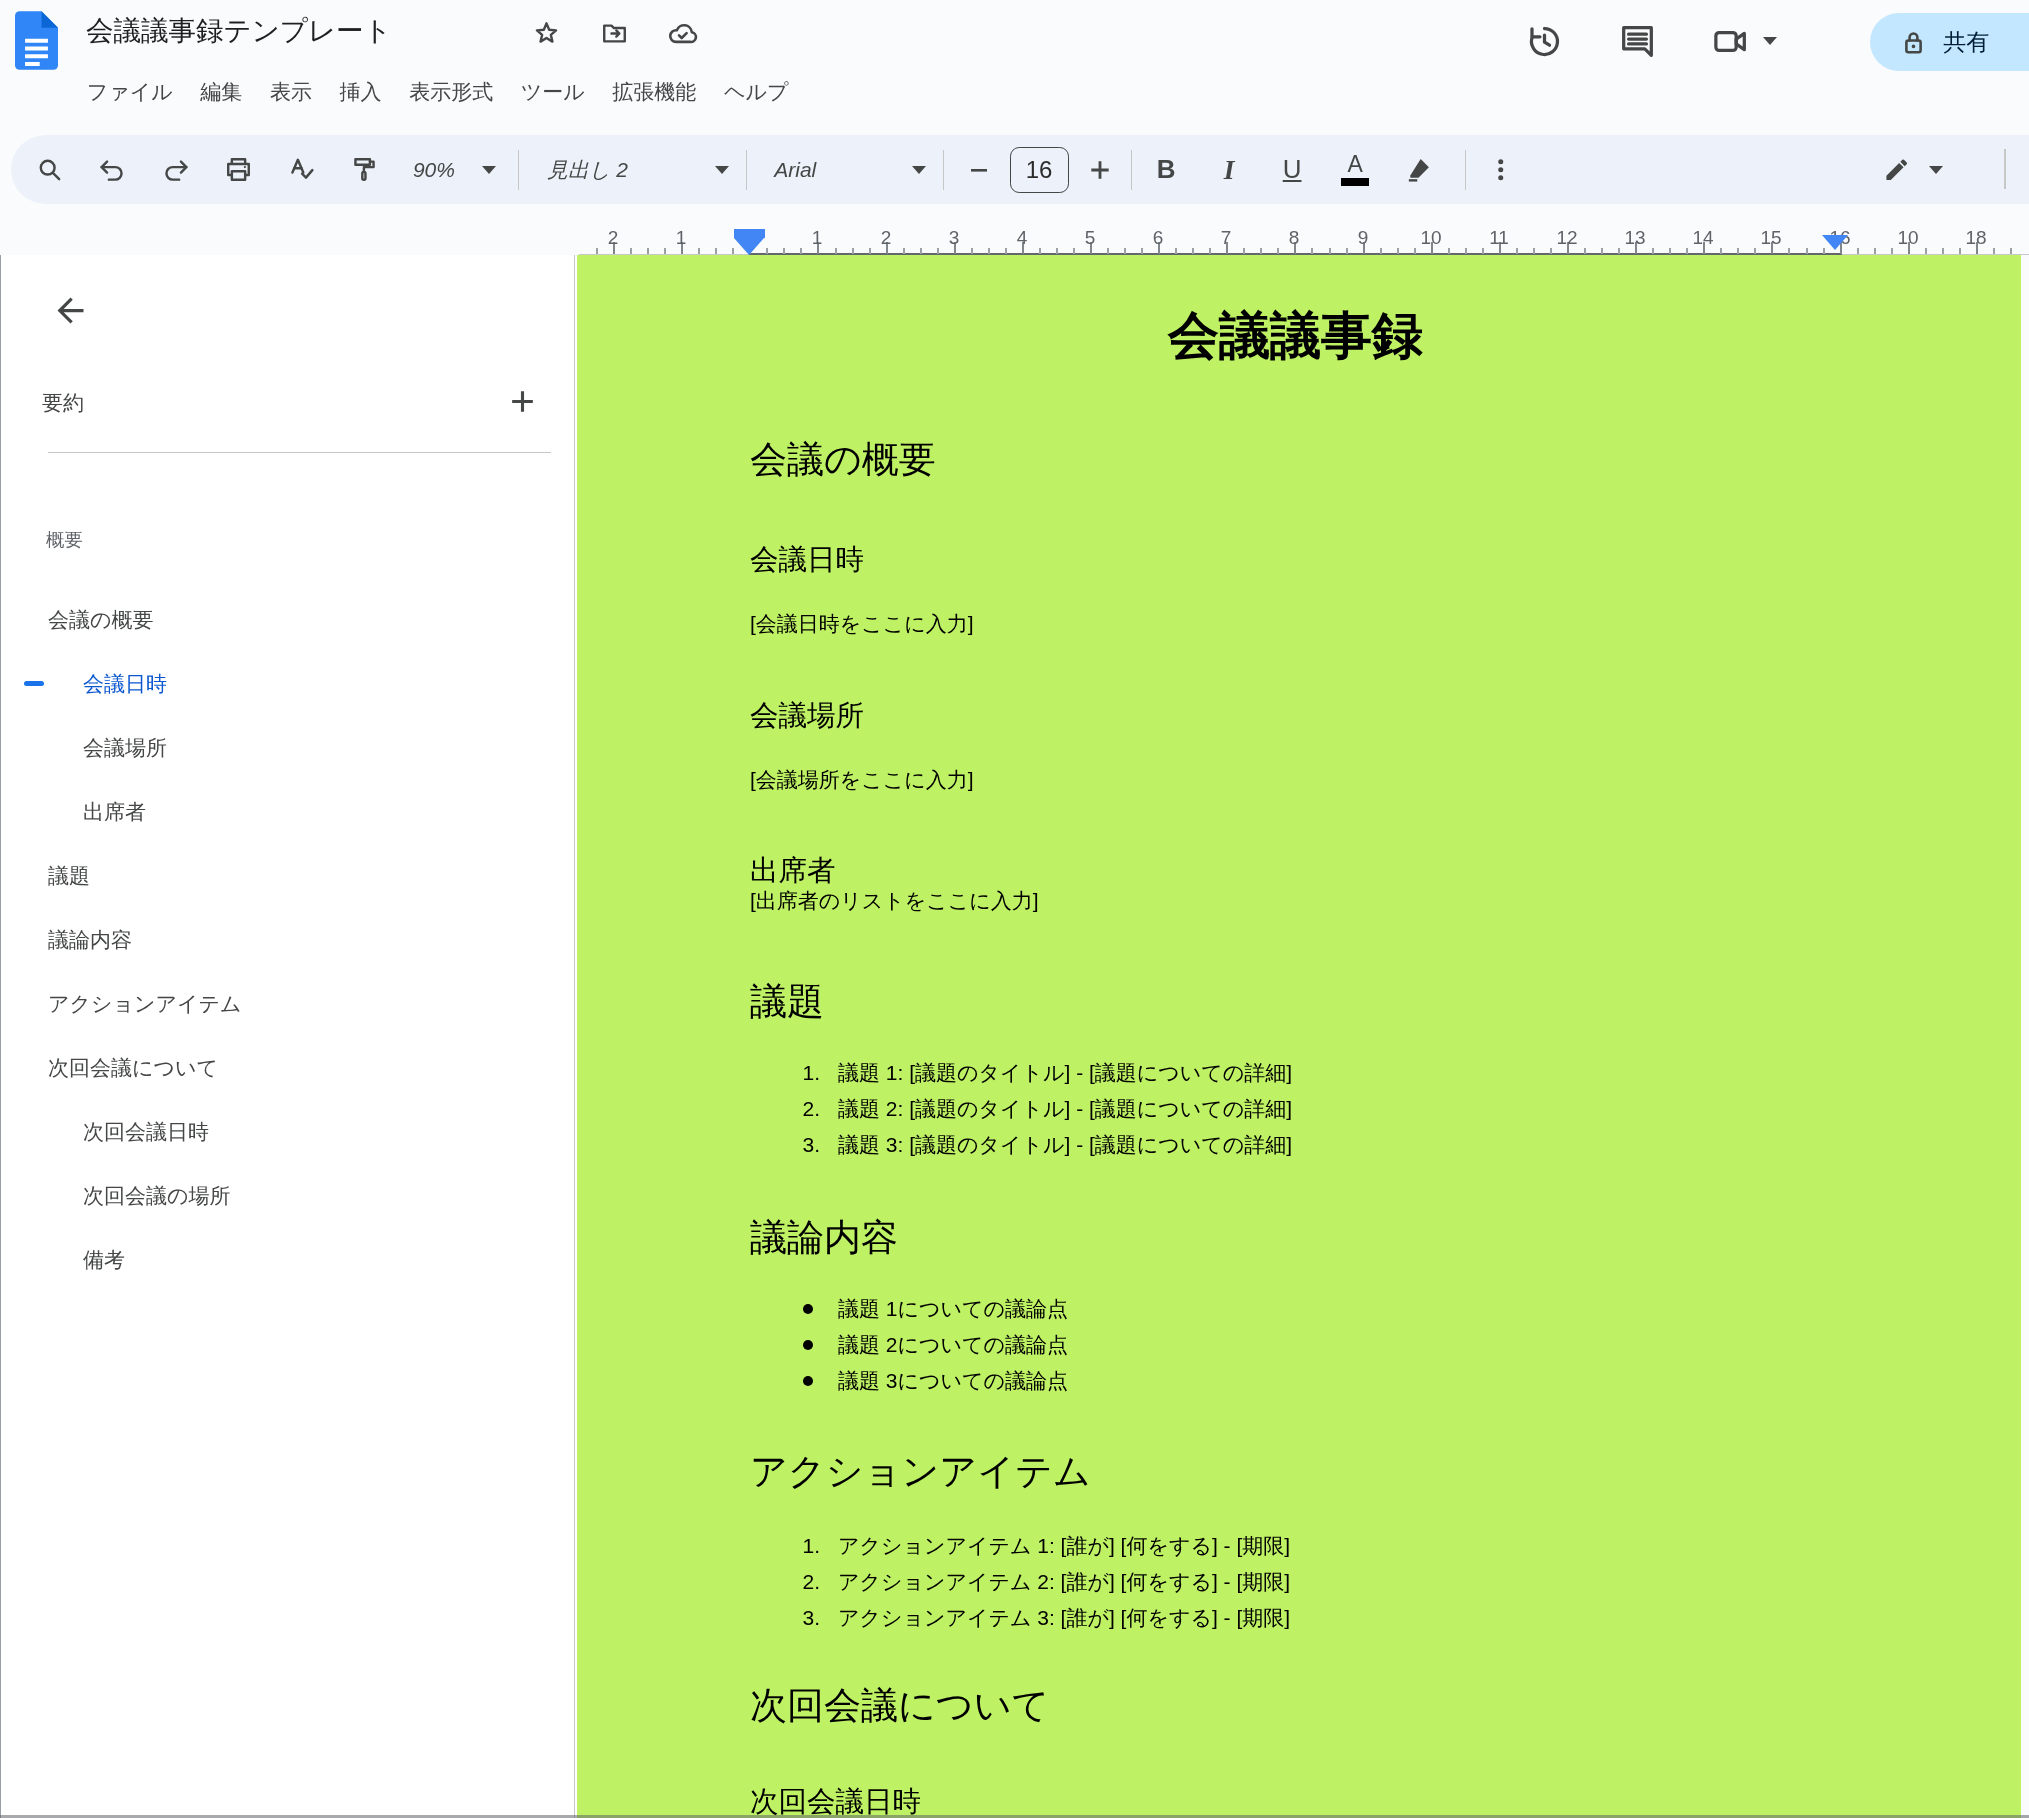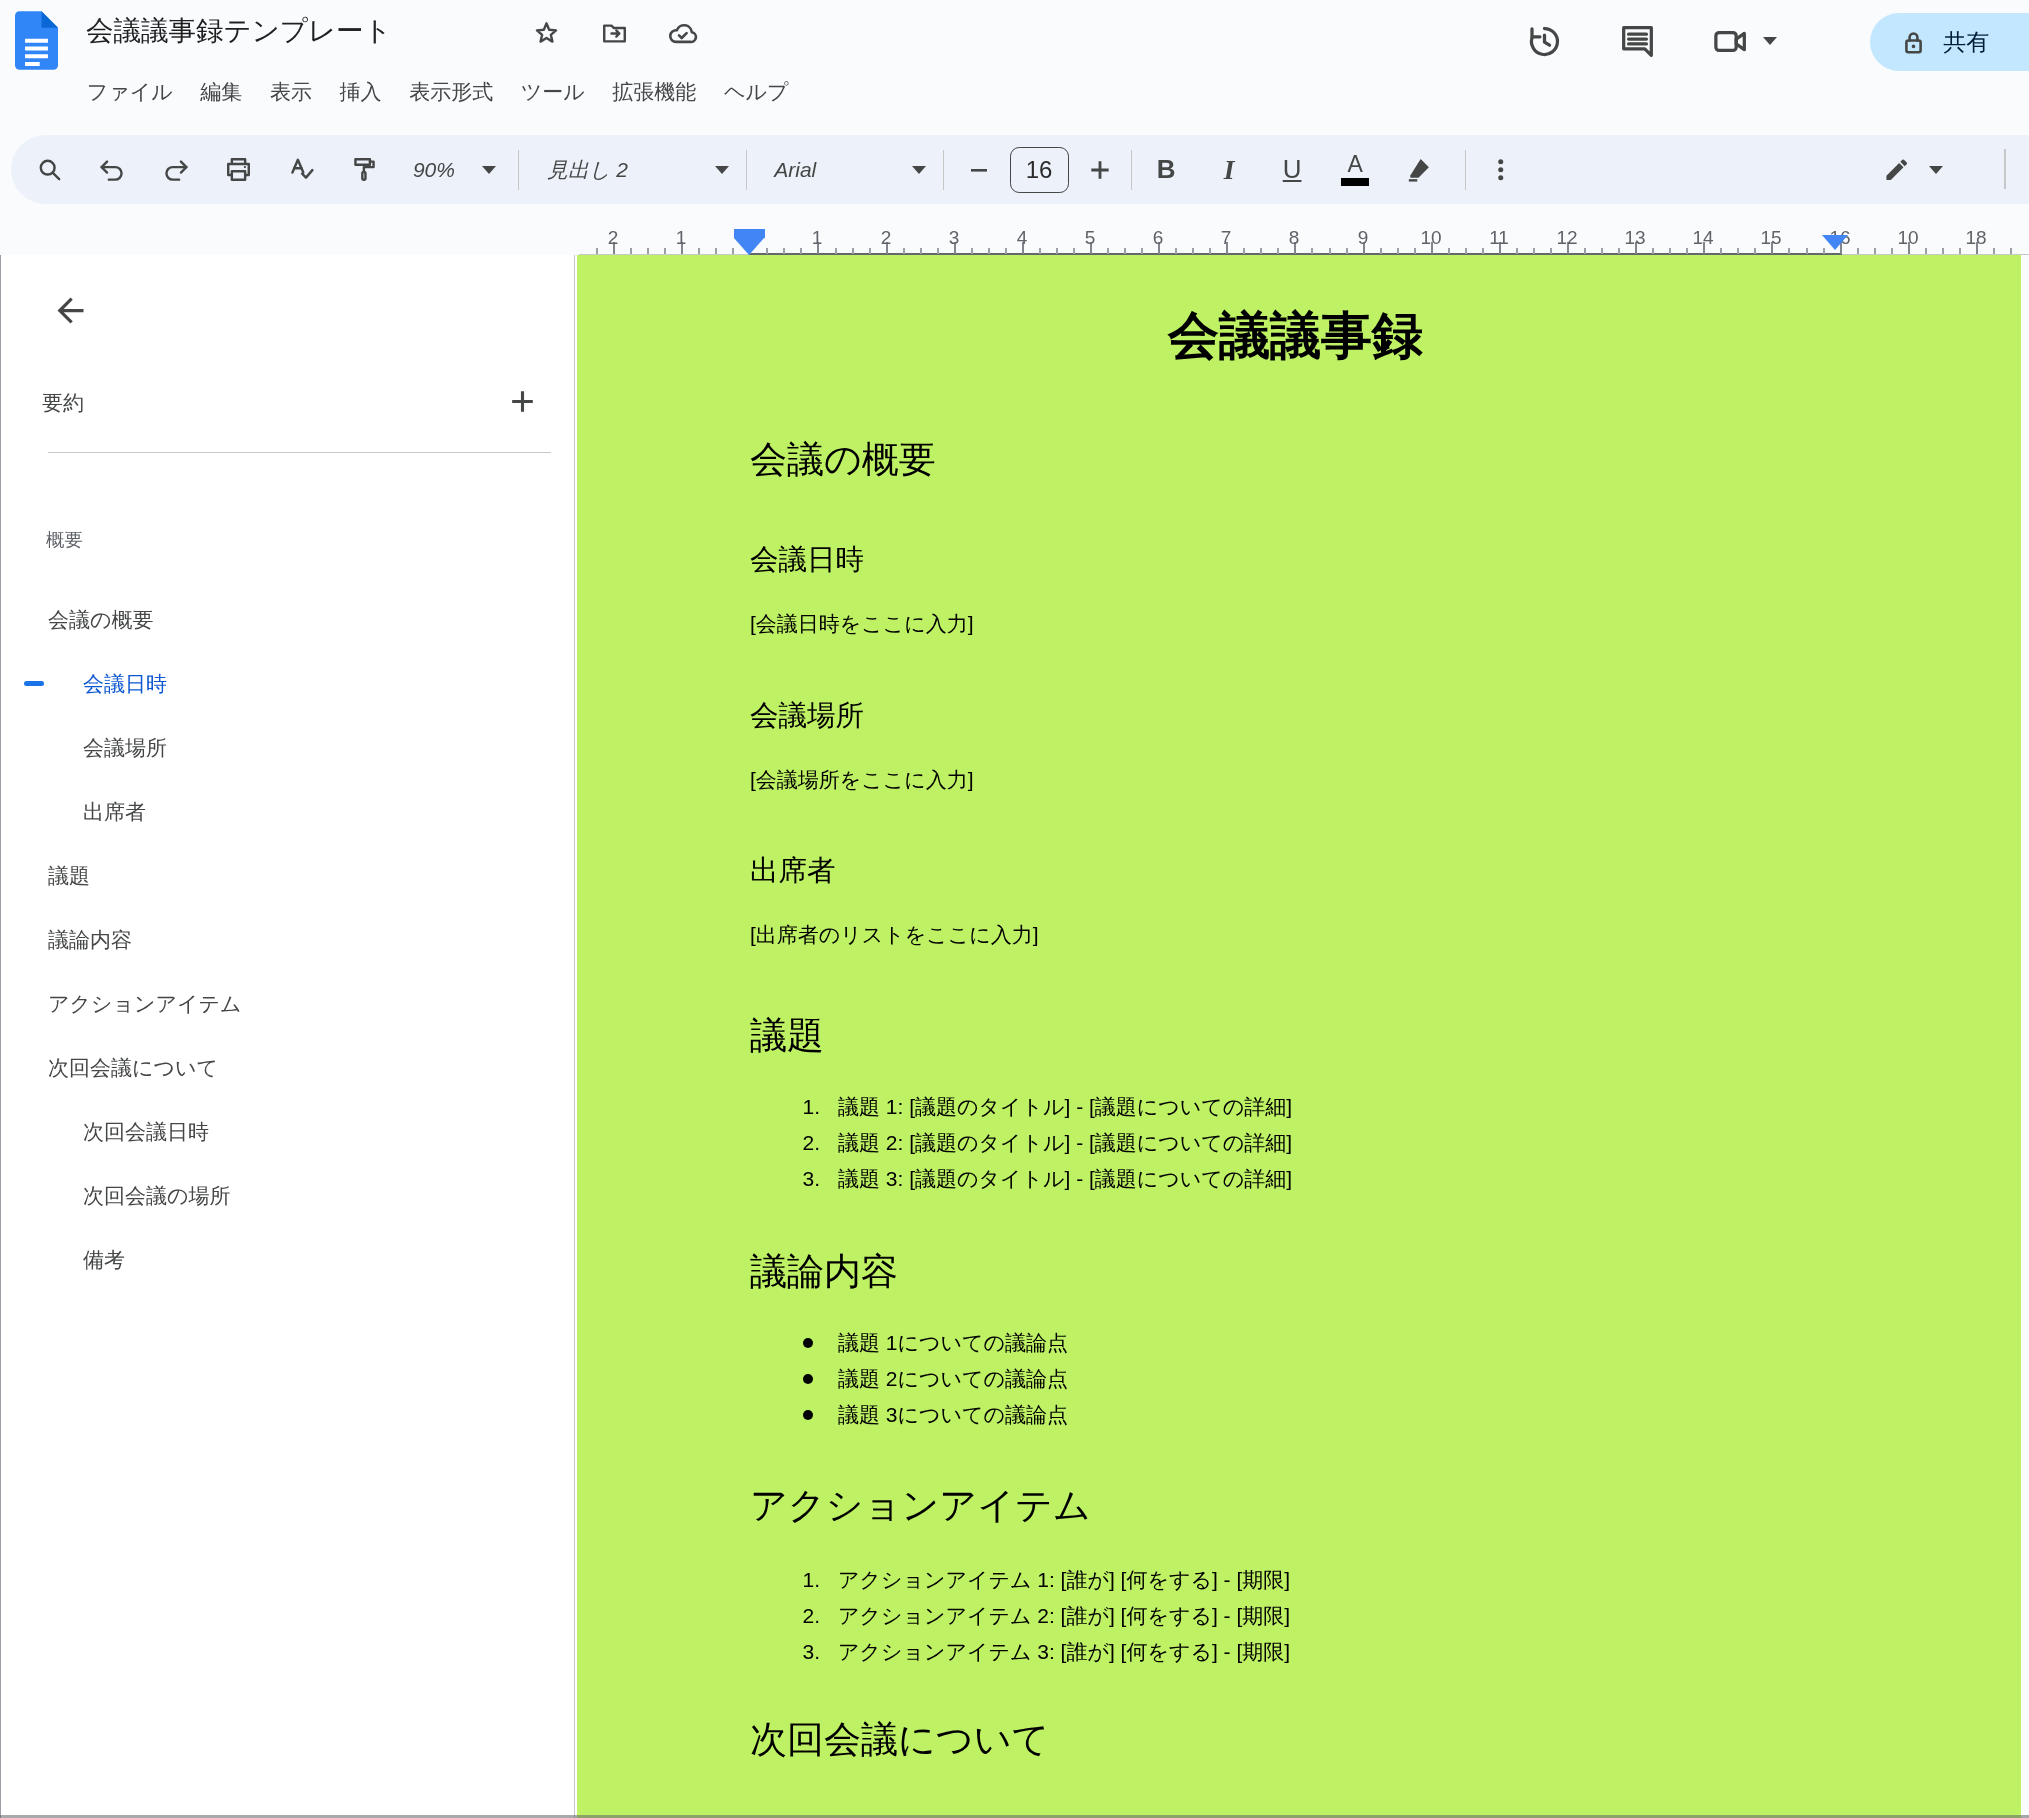--- a/index.html
+++ b/index.html
@@ -75,21 +75,21 @@
   .b-title { font-size:51px; font-weight:bold; color:#000; text-align:center; line-height:60px; }
   .b-h1 { font-size:37px; color:#000; line-height:44px; font-weight:400; }
   .b-h2 { font-size:28.5px; color:#000; line-height:34px; font-weight:400; }
   .b-body { font-size:21px; color:#000; line-height:27.5px; }
   .doc-list .li { position:relative; font-size:21px; color:#000; line-height:36px; padding-left:88px; }
   .doc-list .num { position:absolute; left:0; width:70px; text-align:right; }
   .doc-list .dot { position:absolute; left:53px; top:13px; width:10px; height:10px; border-radius:50%; background:#000; }
   
   .b-i1 { margin-top:72px; } .b-i2 { margin-top:60px; } .b-i3 { margin-top:34px; }
   .b-i4 { margin-top:60px; } .b-i5 { margin-top:34px; } .b-i6 { margin-top:60px; }
-  .b-i7 { margin-top:34px; } .b-i8 { margin-top:65px; } .b-i9 { margin-top:31px; }
+  .b-i7 { } .b-i8 { margin-top:65px; } .b-i9 { margin-top:31px; }
   .b-i10 { margin-top:53px; } .b-i11 { margin-top:31px; } .b-i12 { margin-top:51px; }
   .b-i13 { margin-top:34px; } .b-i14 { margin-top:48px; } .b-i15 { margin-top:56px; }
 
   .bottom-edge { position:absolute; left:0; bottom:0; width:2029px; height:2.8px; background:#5f6368; opacity:.55; }
   svg.icn { stroke:#444746; fill:none; stroke-width:2; stroke-linecap:round; stroke-linejoin:round; }
   svg.icnf { fill:#444746; stroke:none; }
 </style>
 </head>
 <body>
 

